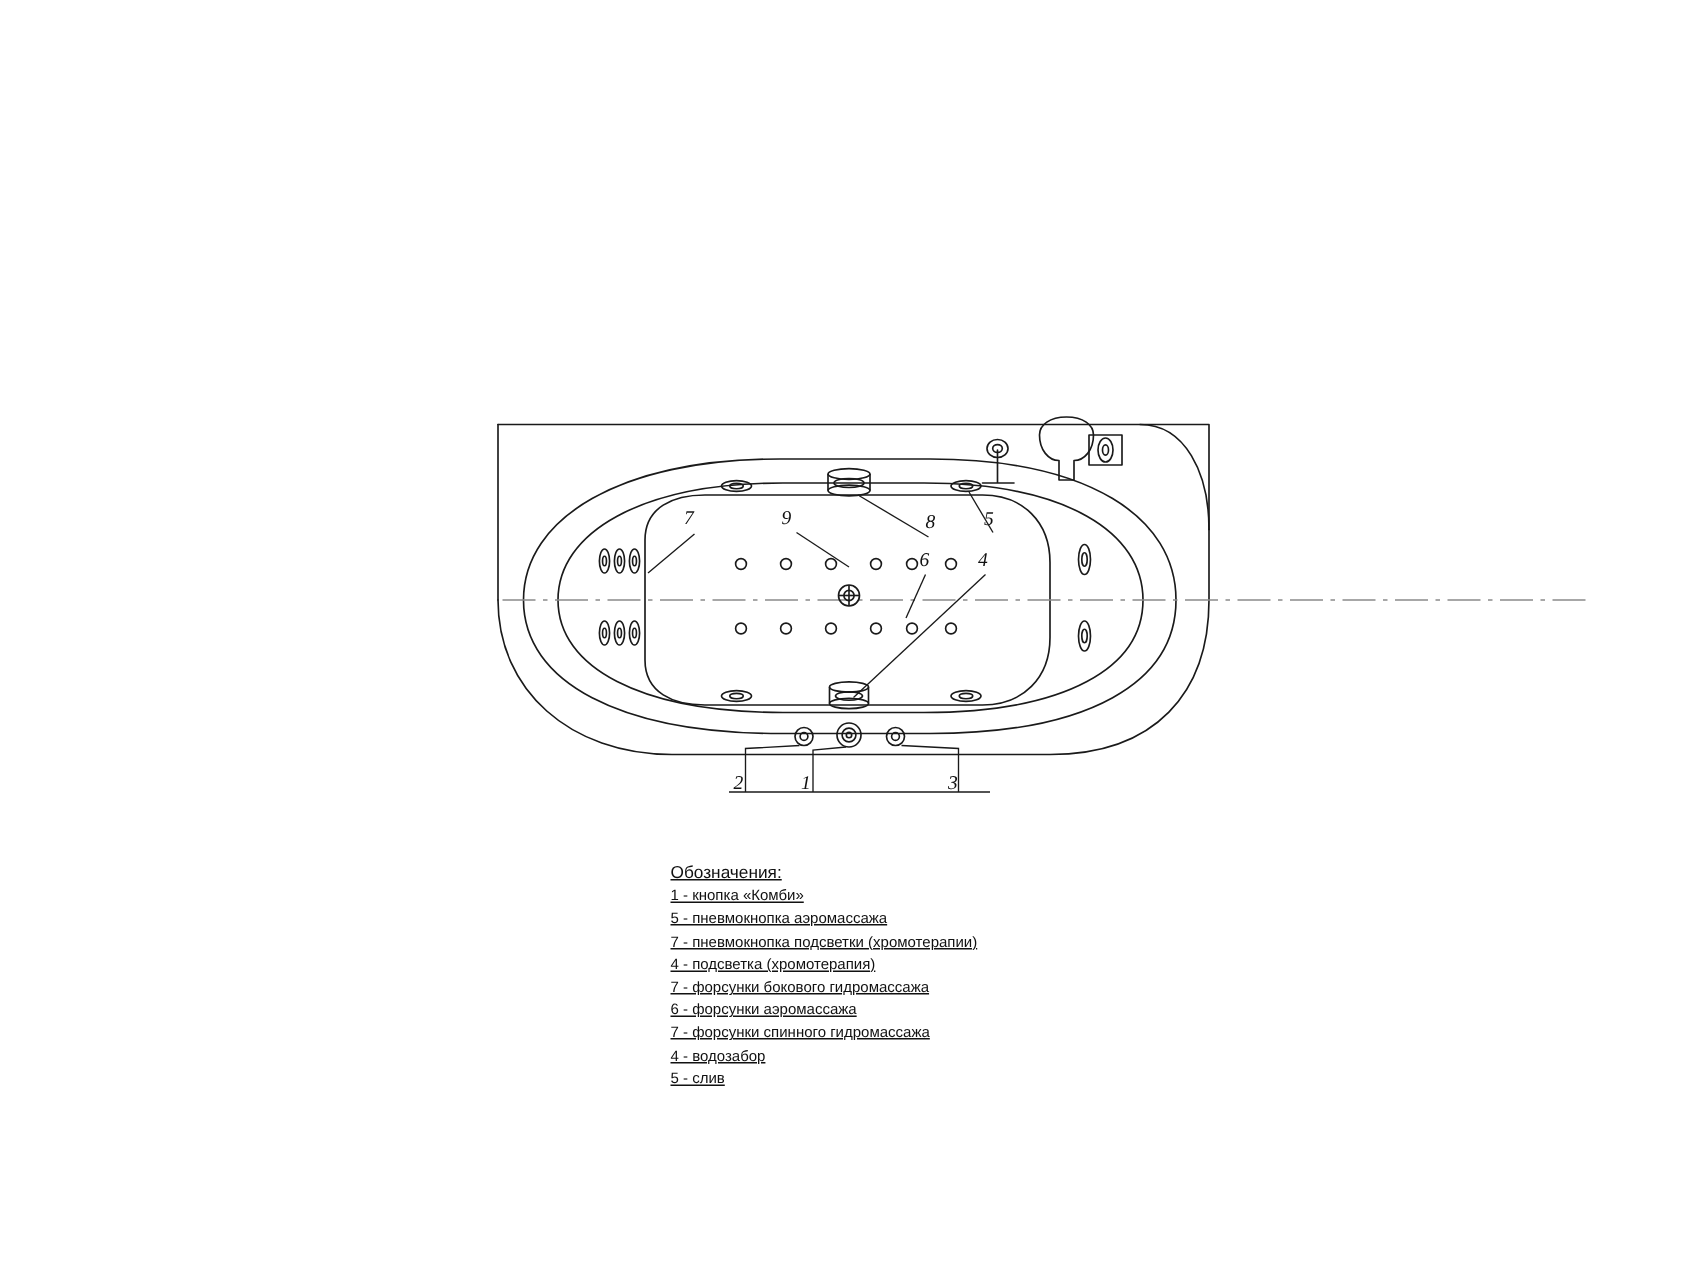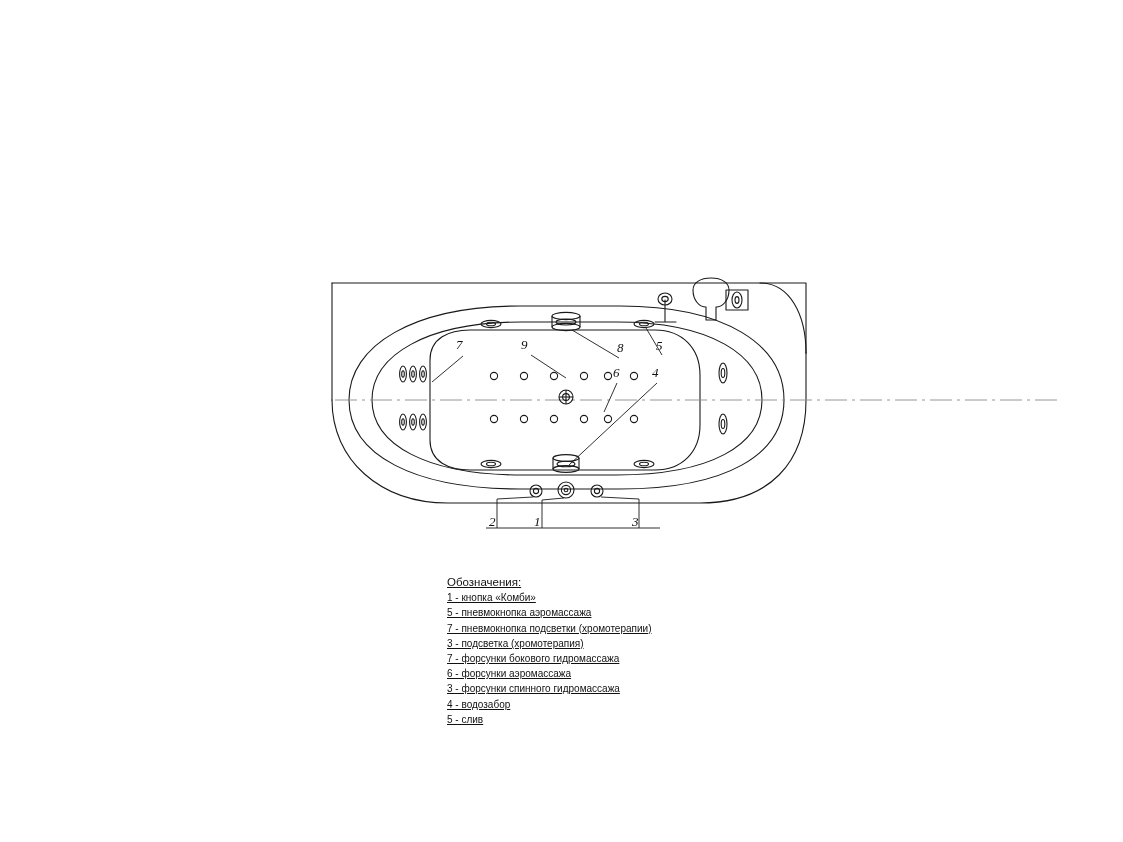--- a/index.html
+++ b/index.html
@@ -188,21 +188,21 @@
   <div class="callout-label" style="left:652px; top:365px;">4</div>
   <div class="callout-label" style="left:489px; top:514px;">2</div>
   <div class="callout-label" style="left:534px; top:514px;">1</div>
   <div class="callout-label" style="left:632px; top:514px;">3</div>
 
   <div class="legend">
     <div class="legend-title">Обозначения:</div>
     <div class="legend-item">1 - кнопка «Комби»</div>
     <div class="legend-item">5 - пневмокнопка аэромассажа</div>
     <div class="legend-item">7 - пневмокнопка подсветки (хромотерапии)</div>
-    <div class="legend-item">3 - подсветка (хромотерапия)</div>
+    <div class="legend-item">4 - подсветка (хромотерапия)</div>
     <div class="legend-item">7 - форсунки бокового гидромассажа</div>
     <div class="legend-item">6 - форсунки аэромассажа</div>
-    <div class="legend-item">3 - форсунки спинного гидромассажа</div>
+    <div class="legend-item">7 - форсунки спинного гидромассажа</div>
     <div class="legend-item">4 - водозабор</div>
     <div class="legend-item">5 - слив</div>
   </div>
 
 </div>
 
 </body></html>

